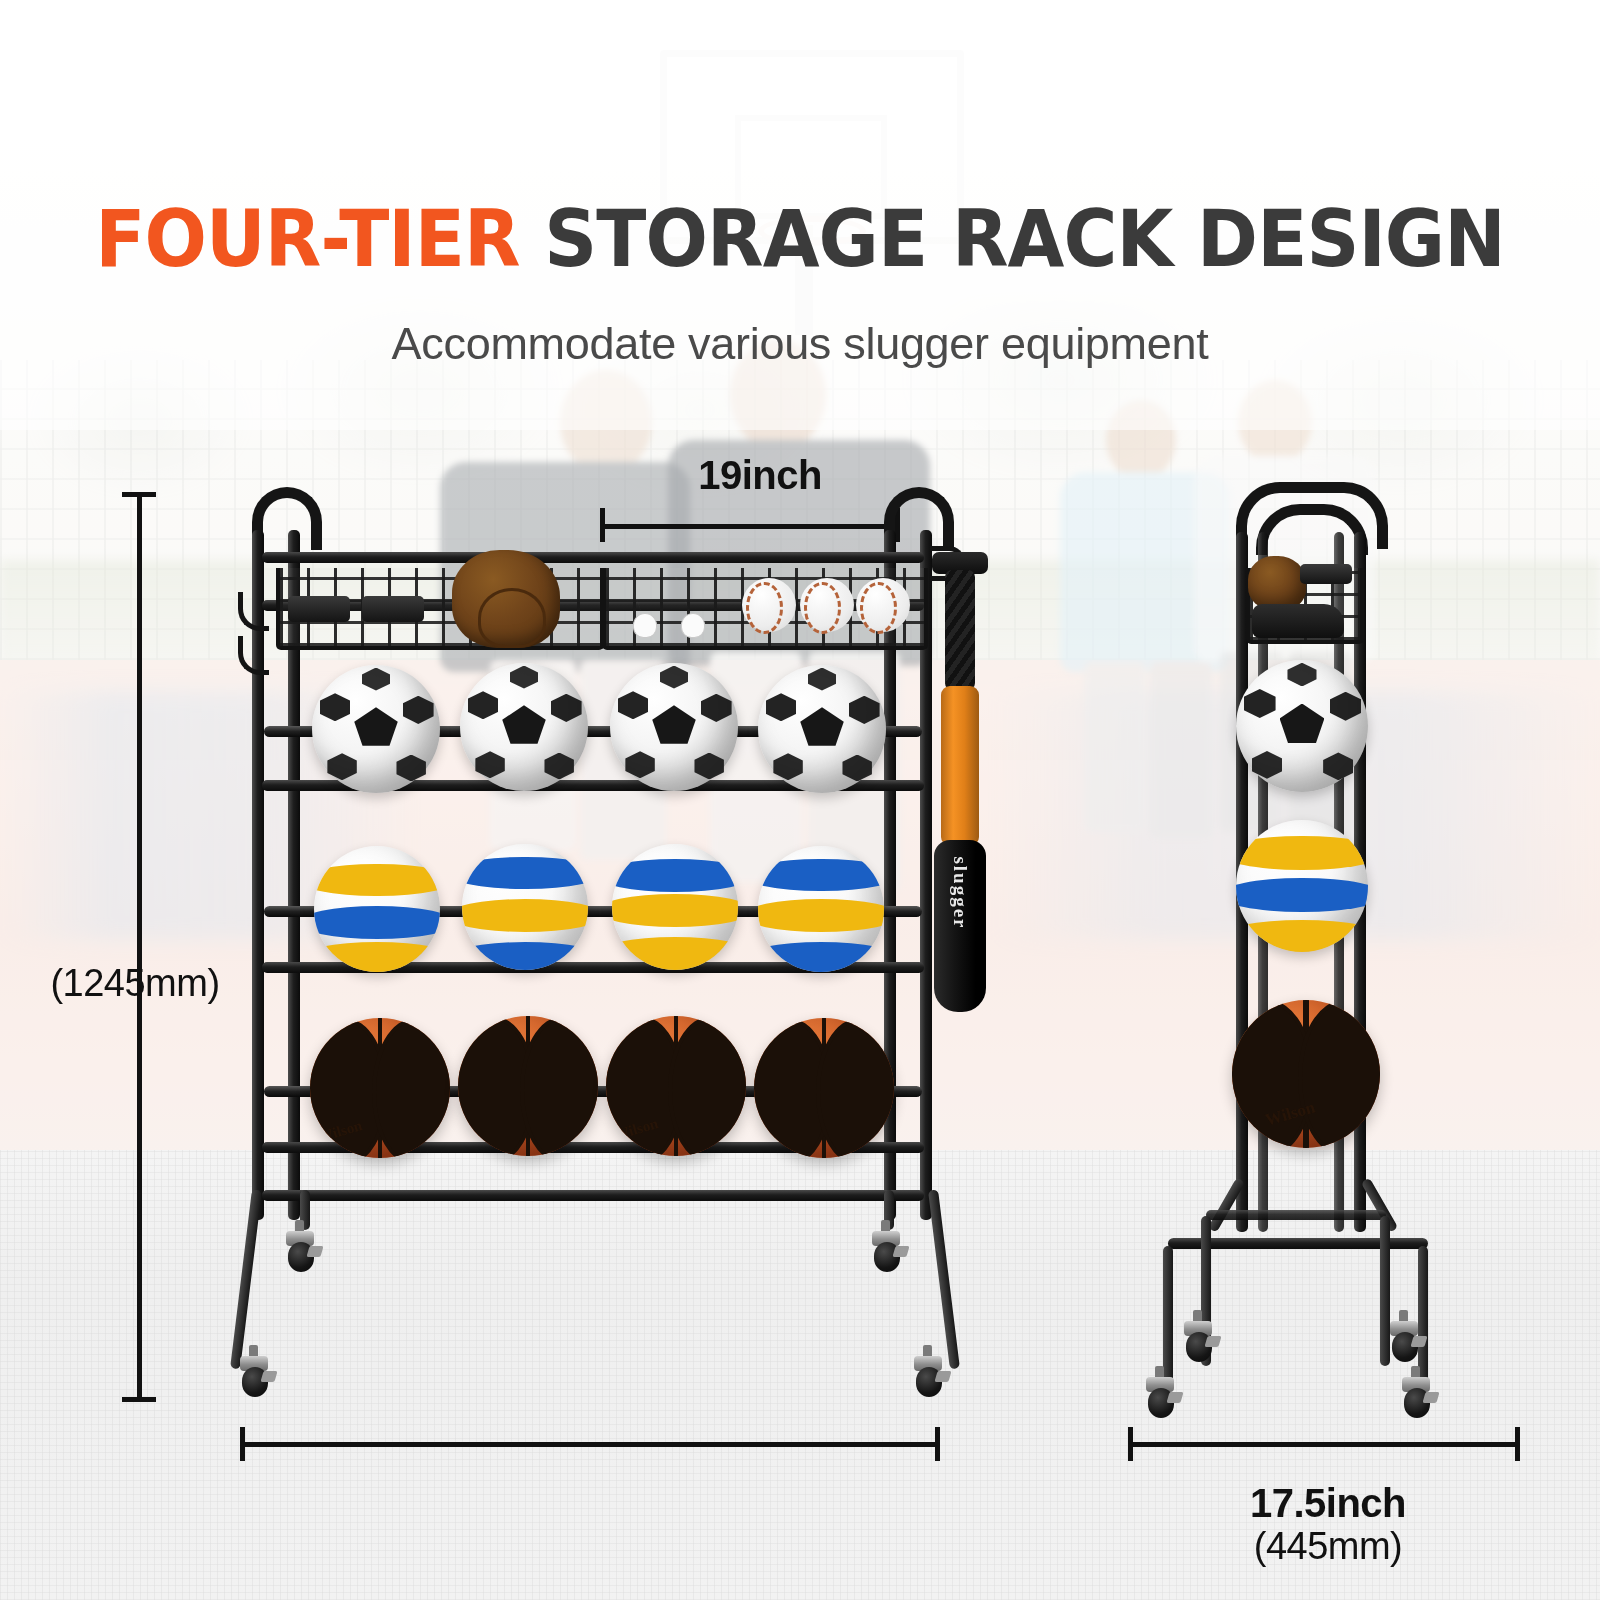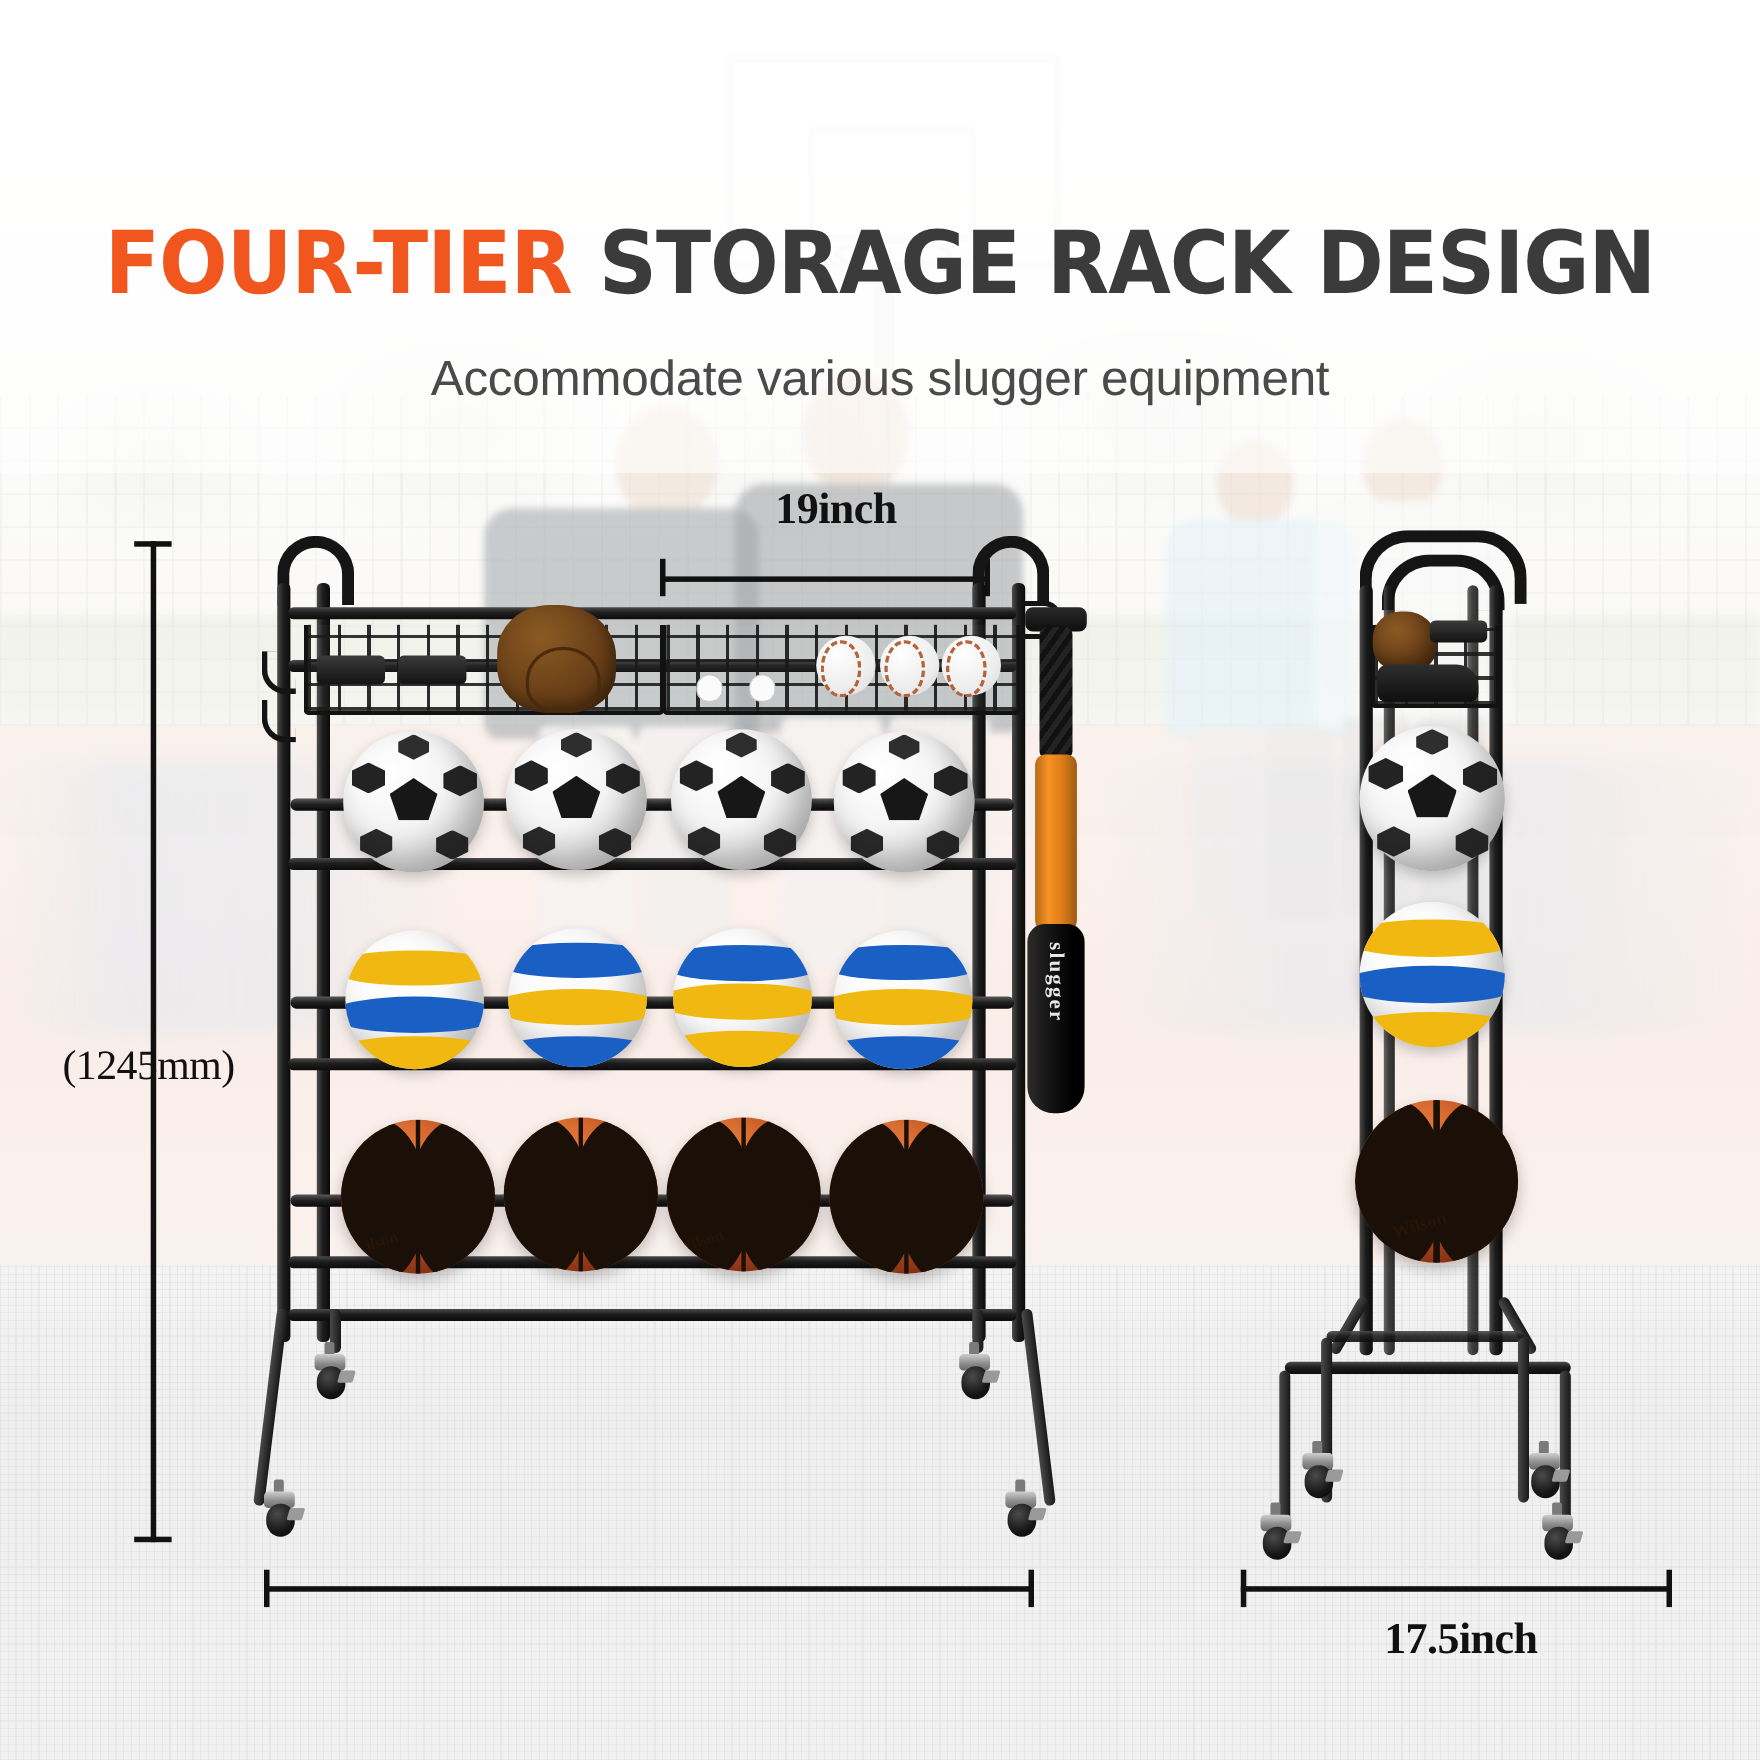--- a/index.html
+++ b/index.html
@@ -70,21 +70,21 @@
   .headline{position:absolute;left:0;top:200px;width:1600px;text-align:center;
         font-size:79px;font-weight:700;line-height:1;letter-spacing:-1px;
         font-family:"DejaVu Sans",sans-serif;white-space:nowrap;
         transform:scaleX(.93);transform-origin:center;}
   .hl-orange{color:#F2561F;}
   .hl-dark{color:#3b3b3b;}
   .subhead{position:absolute;left:0;top:318px;width:1600px;text-align:center;
         font-size:45px;color:#4a4a4a;font-family:"Liberation Sans",sans-serif;letter-spacing:-.3px;}
 
   
-  .dim-label{position:absolute;text-align:center;color:#111;font-family:Liberation Serif, serif;}
+  .dim-label{position:absolute;text-align:center;color:#111;font-family:Liberation Sans, sans-serif;margin-top:14px;}
   .dim-in{font-size:40px;font-weight:700;line-height:1.08;letter-spacing:-.5px;}
   .dim-mm{font-size:38px;font-weight:400;line-height:1.12;letter-spacing:-.5px;}
   .dline-h{position:absolute;height:5px;background:#111;}
   .dline-v{position:absolute;width:5px;background:#111;}
   .cap-v{position:absolute;width:5px;height:34px;background:#111;}
   .cap-h{position:absolute;height:5px;width:34px;background:#111;}
 
   
   .rack{position:absolute;}
   .bar{position:absolute;background:linear-gradient(180deg,#4a4a4a,#1d1d1d 45%,#0c0c0c);border-radius:5px;}
@@ -249,20 +249,21 @@
   <div class="dim-label dim-mm" style="left:15px;top:948px;width:240px;">(1245mm)</div>
 
   <div class="dline-h" style="left:240px;top:1442px;width:700px;"></div>
   <div class="cap-v" style="left:240px;top:1427px;"></div>
   <div class="cap-v" style="left:935px;top:1427px;"></div>
 
   <div class="dline-h" style="left:1128px;top:1442px;width:392px;"></div>
   <div class="cap-v" style="left:1128px;top:1427px;"></div>
   <div class="cap-v" style="left:1515px;top:1427px;"></div>
   <div class="dim-label dim-in" style="left:1168px;top:1468px;width:320px;">17.5inch</div>
+  <div class="dim-label dim-mm" style="left:1168px;top:1511px;width:320px;">(445mm)</div>
 
   <div class="rack" style="left:0;top:0;width:1600px;height:1600px;">
 
     <div class="postcurve" style="left:252px;top:487px;width:48px;height:52px;"></div>
     <div class="postcurve" style="left:884px;top:487px;width:48px;height:52px;"></div>
 
     <div class="barv" style="left:252px;top:530px;width:12px;height:690px;"></div>
     <div class="barv" style="left:288px;top:530px;width:12px;height:690px;"></div>
     <div class="barv" style="left:884px;top:530px;width:12px;height:690px;"></div>
     <div class="barv" style="left:920px;top:530px;width:12px;height:690px;"></div>

